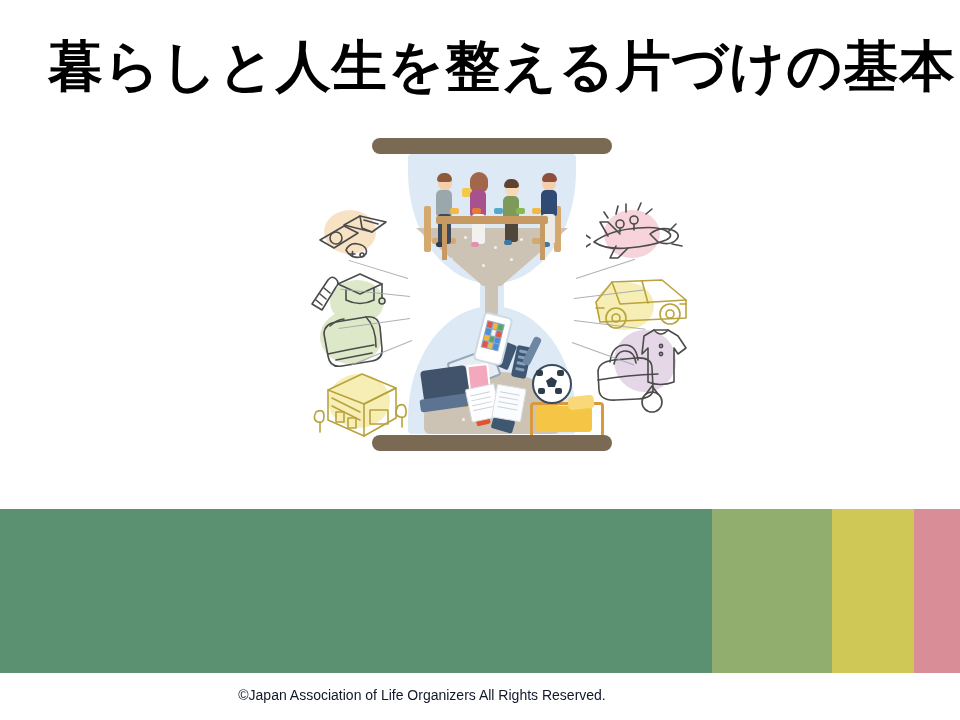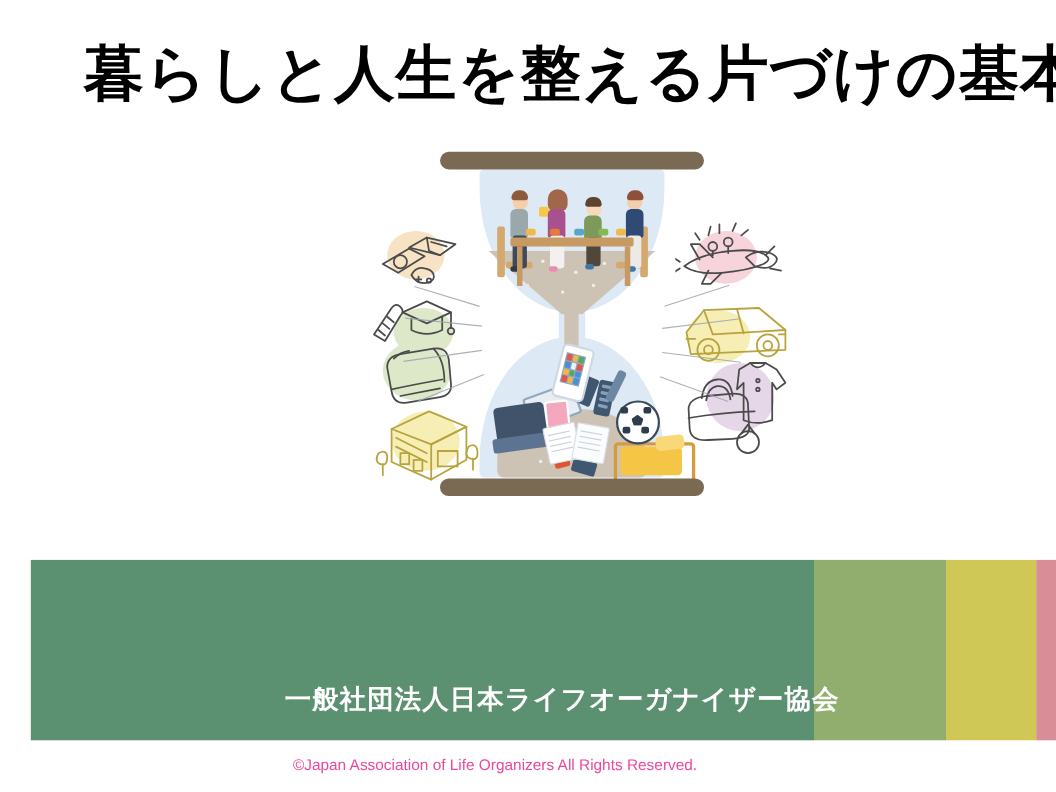--- a/index.html
+++ b/index.html
@@ -12,21 +12,20 @@
     height: 720px;
     overflow: hidden;
     font-family: "Liberation Sans", "DejaVu Sans", sans-serif;
     position: relative;
   }
 
   .slide {
     position: absolute;
     inset: 0;
     background: #ffffff;
-    margin-left: 28px;
   }
 
   
   .title {
     position: absolute;
     left: 48px;
     top: 34px;
     width: 880px;
     font-size: 55px;
     font-weight: 700;
@@ -284,21 +283,21 @@
     box-sizing: border-box;
   }
 
   .copyright {
     position: absolute;
     left: 0;
     top: 687px;
     width: 844px;
     text-align: center;
     font-size: 14px;
-    color: #ec4899;
+    color: #0f172a;
   }
 </style>
 </head>
 <body>
 
 <div class="slide">
 
   <div class="title">暮らしと人生を整える片づけの基本</div>
 
   <div class="illustration">
@@ -559,17 +558,16 @@
     <div class="hg-bar top"></div>
     <div class="hg-bar bottom"></div>
   </div>
 
   <div class="band b1"></div>
   <div class="band b2"></div>
   <div class="band b3"></div>
   <div class="band b4"></div>
 
 
-  <div class="org-name">一般社団法人日本ライフオーガナイザー協会</div>
 
   <div class="copyright">©Japan Association of Life Organizers All Rights Reserved.</div>
 
 </div>
 
 </body></html>

